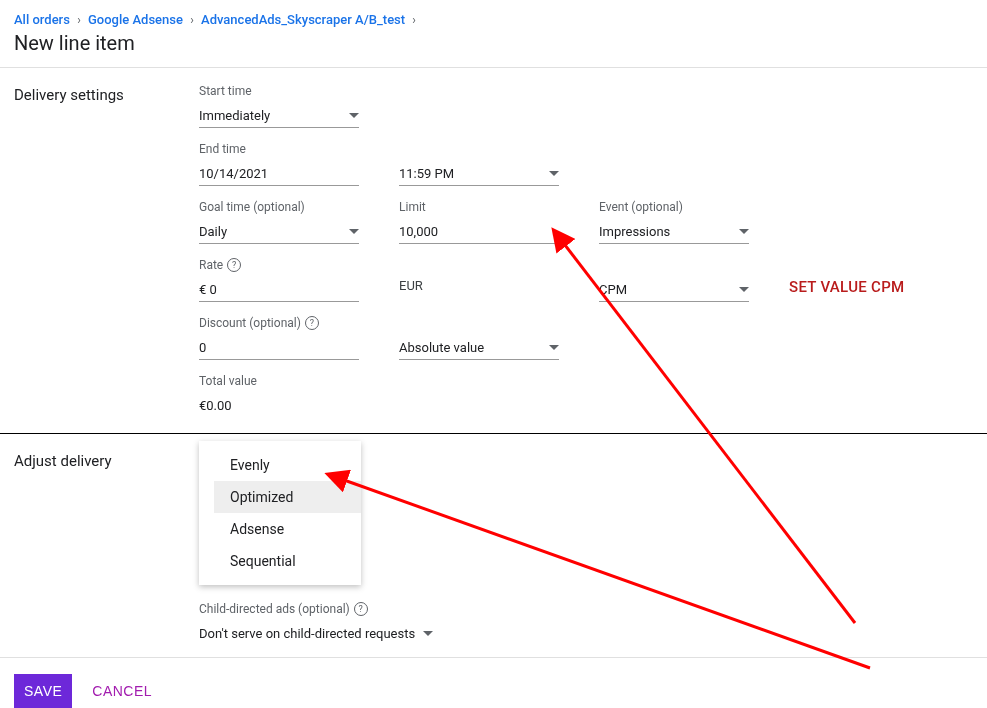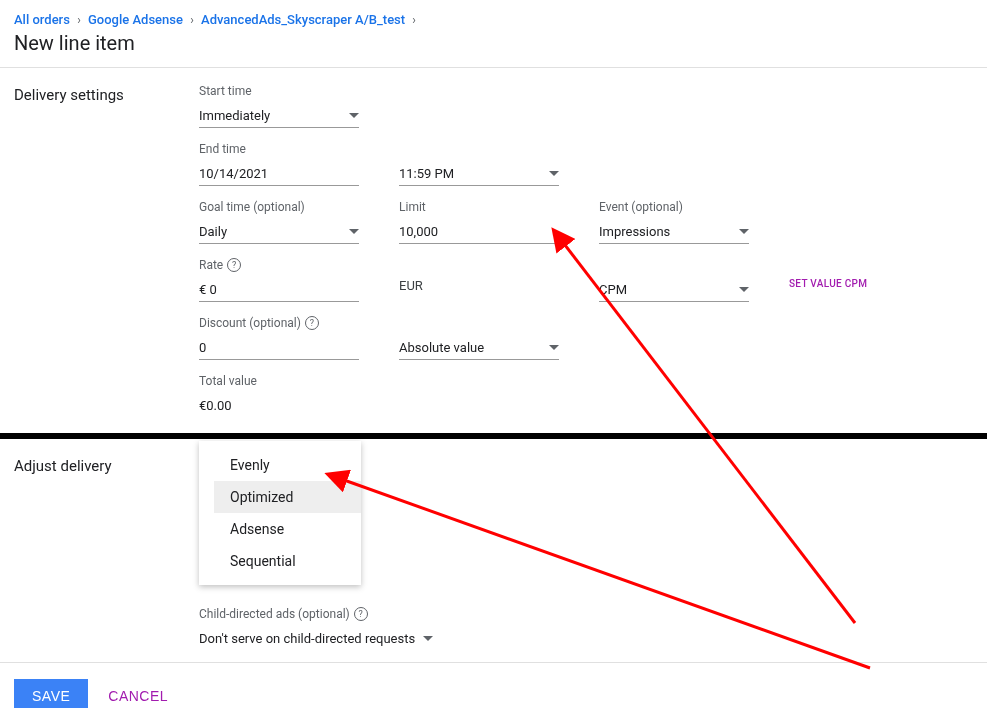--- a/index.html
+++ b/index.html
@@ -37,21 +37,21 @@
       padding: 2px 8px 12px 14px;
     }
     .hr {
       border: none;
       border-top: 1px solid #e0e0e0;
       margin: 0;
     }
     .section {
       display: flex;
       padding: 16px 14px 16px 14px;
-      border-bottom: 6px solid #000000;
+      border-bottom: 1px solid #000000;
     }
     .section-label {
       width: 185px;
       flex-shrink: 0;
       font-size: 15px;
       color: #202124;
       padding-top: 2px;
     }
     .section-body {
       flex: 1;
@@ -107,23 +107,23 @@
       width: 14px;
       height: 14px;
       border: 1px solid #5f6368;
       border-radius: 50%;
       align-items: center;
       justify-content: center;
       font-size: 9px;
       color: #5f6368;
     }
     .link-button {
-      color: #a21caf;
+      color: #b91c1c;
       font-weight: 500;
-      font-size: 10px;
+      font-size: 15px;
       letter-spacing: 0.3px;
       cursor: pointer;
       padding-top: 20px;
     }
     .child-directed {
       margin-top: 152px;
     }
     .dropdown-wide {
       display: flex;
       align-items: center;
@@ -133,24 +133,24 @@
       cursor: pointer;
       padding-top: 4px;
     }
     .footer {
       padding: 16px 14px;
       display: flex;
       gap: 20px;
       align-items: center;
     }
     .btn-primary {
-      background: #3b82f6;
+      background: #6d28d9;
       color: #fff;
       border: none;
-      padding: 9px 18px;
+      padding: 9px 10px;
       font-size: 14px;
       font-weight: 500;
       letter-spacing: 0.5px;
       cursor: pointer;
     }
     .btn-text {
       color: #a21caf;
       font-weight: 500;
       font-size: 14px;
       letter-spacing: 0.5px;

